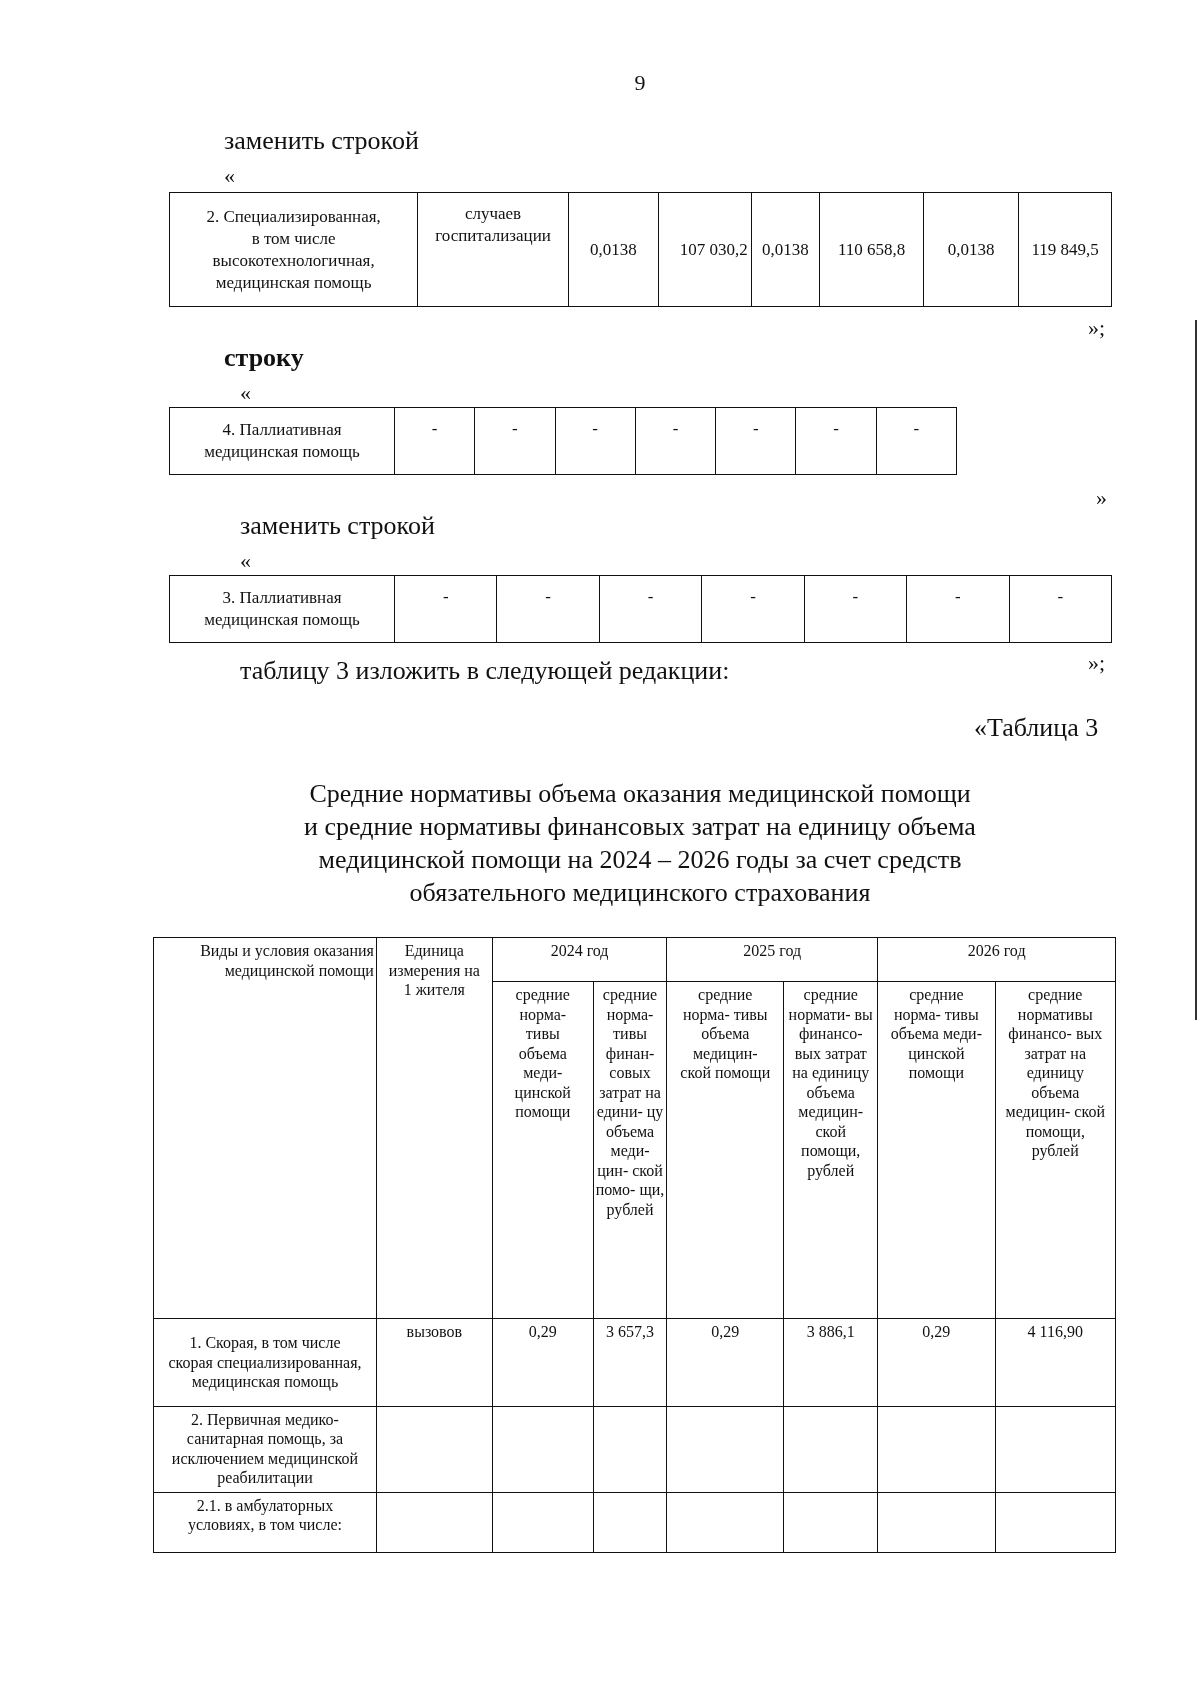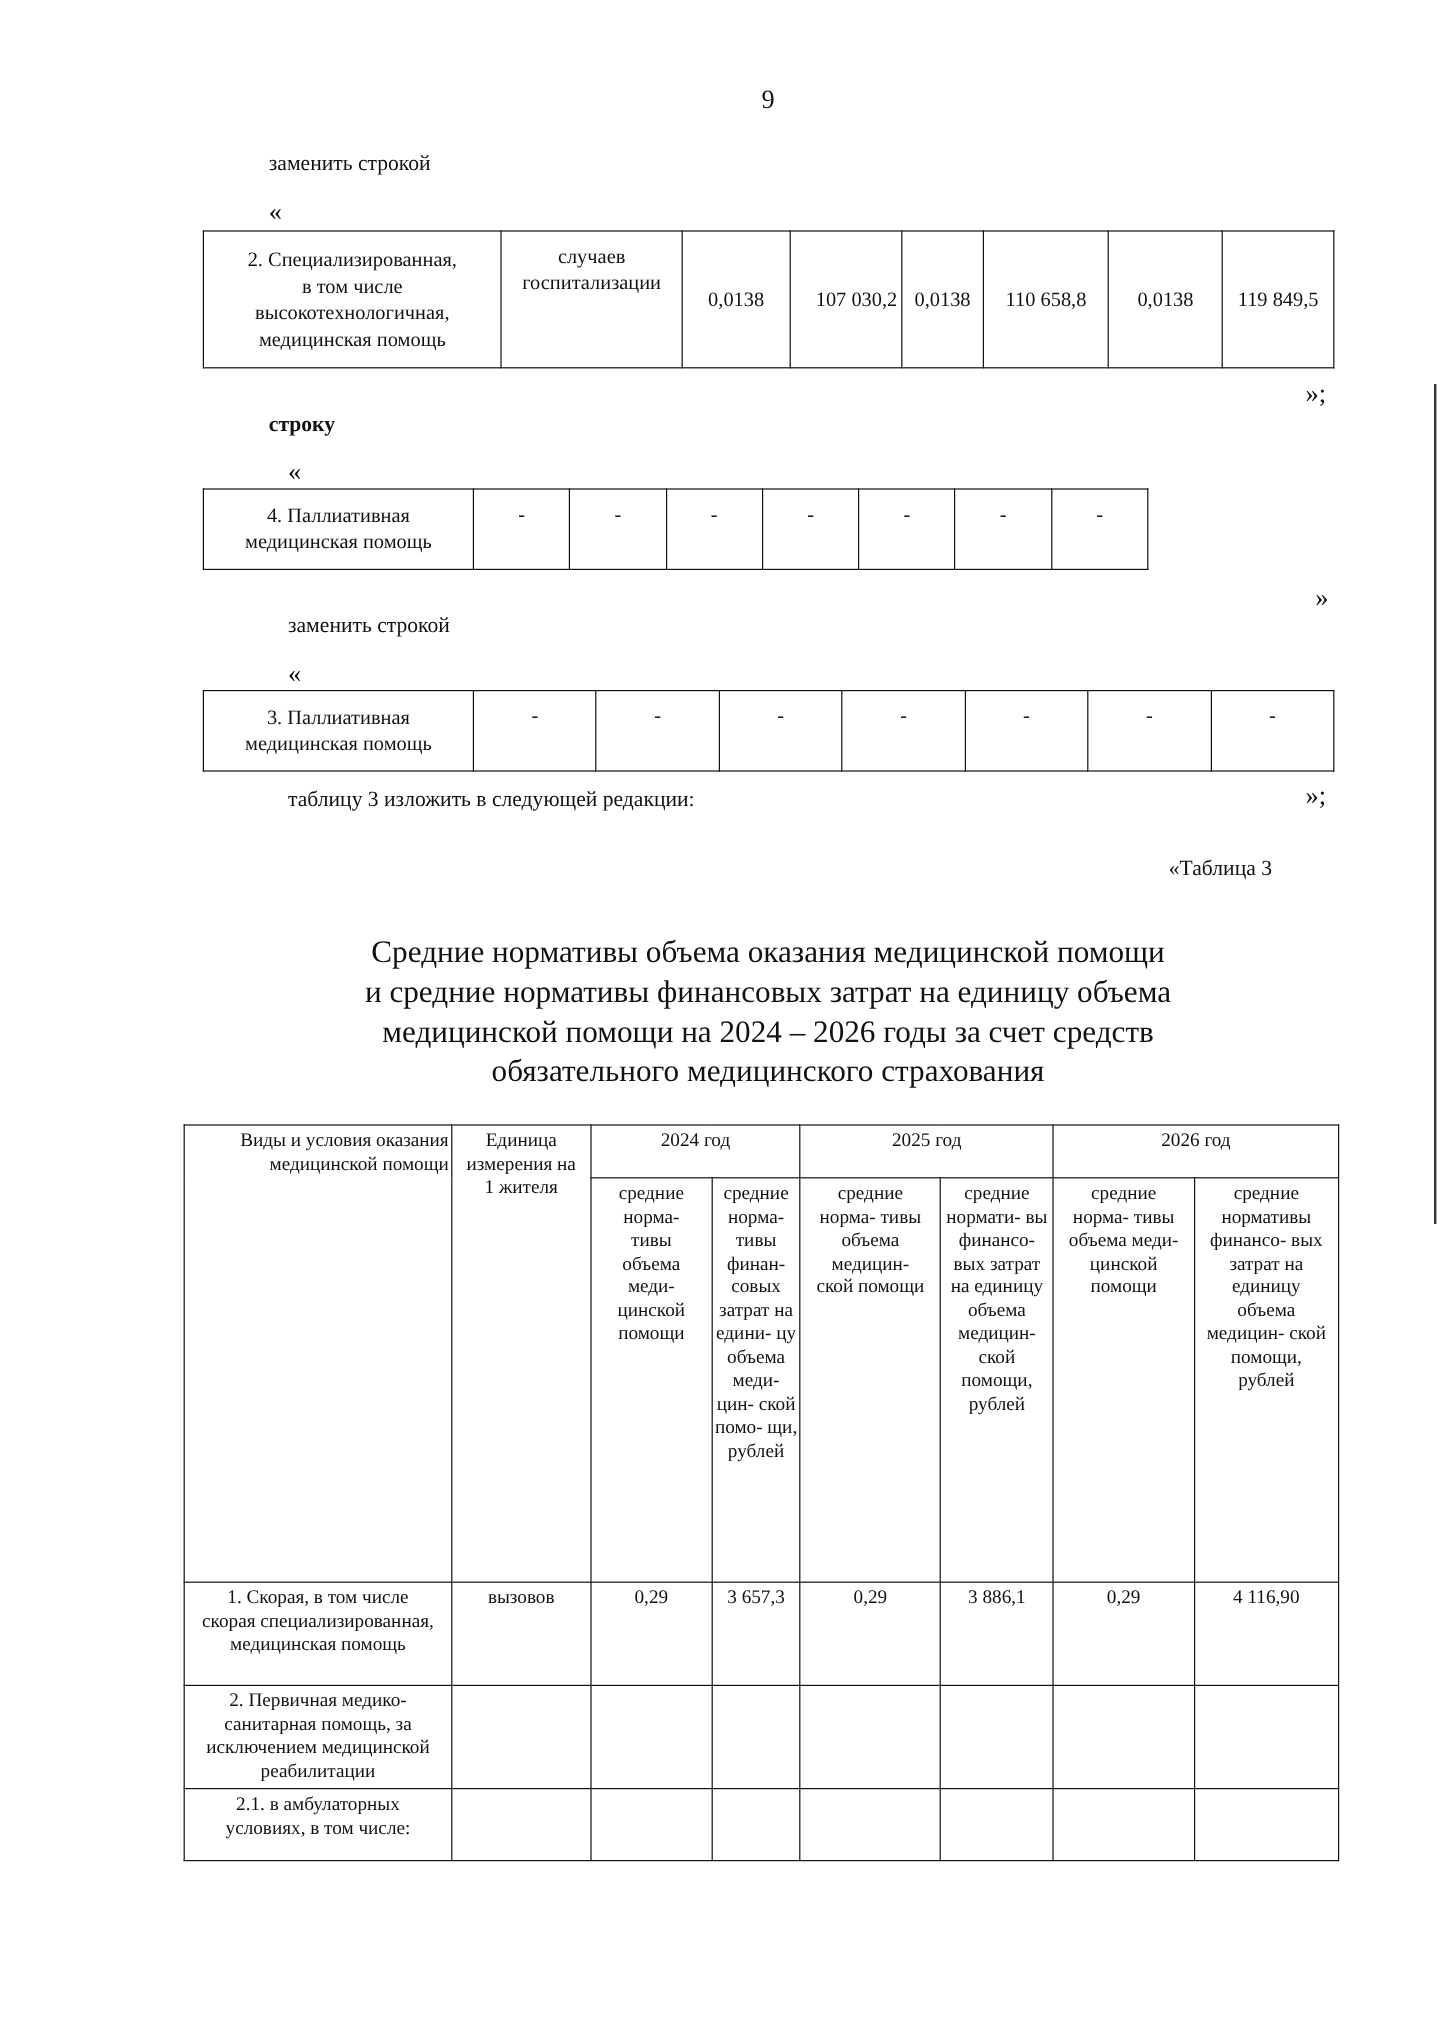--- a/index.html
+++ b/index.html
@@ -1,19 +1,19 @@
 <!DOCTYPE html>
 <html><head>
 <meta charset="utf-8">
 <style>
   html, body { margin:0; padding:0; background:#fff; }
   body { width:1200px; height:1695px; position:relative; font-family:"Liberation Serif", "DejaVu Serif", serif; color:#111; overflow:hidden; }
   .abs { position:absolute; }
   .page-num { left:0; width:1280px; top:70px; text-align:center; font-size:22px; }
-  .lead { font-size:18px; }
+  .lead { font-size:26px; }
   .quote { font-size:22px; }
   table { border-collapse:collapse; position:absolute; font-family:"Liberation Serif", serif; }
   td, th { border:1.5px solid #111; text-align:center; vertical-align:middle; font-weight:normal; padding:2px 3px; line-height:22px; font-size:17px; }
   .t1 { left:169px; top:192px; width:943px; height:115px; }
   .t2 { left:169px; top:407px; width:788px; height:68px; }
   .t3 { left:169px; top:575px; width:943px; height:68px; }
   .title { left:0; width:1280px; top:777px; text-align:center; font-size:26px; line-height:33px; }
   .t4 { left:153px; top:937px; width:963px; }
   .t4 td, .t4 th { font-size:16px; line-height:19.5px; vertical-align:top; padding:3px 2px; }
   .right-mark { position:absolute; left:1195px; top:320px; width:2px; height:700px; background:#333; }
@@ -114,21 +114,21 @@
       <th style="width:84px;padding:3px 12px;">средние норма- тивы объема меди- цинской помощи</th>
       <th style="width:80px;padding:3px 0;">средние норма- тивы финан- совых затрат на едини- цу объема меди- цин- ской помо- щи, рублей</th>
       <th style="width:103px;padding:3px 12px;">средние норма- тивы объема медицин- ской помощи</th>
       <th style="width:96px;padding:3px 3px;">средние нормати- вы финансо- вых затрат на единицу объема медицин- ской помощи, рублей</th>
       <th style="width:107px;padding:3px 12px;">средние норма- тивы объема меди- цинской помощи</th>
       <th style="width:115px;padding:3px 8px;">средние нормативы финансо- вых затрат на единицу объема медицин- ской помощи, рублей</th>
     </tr>
   </thead>
   <tbody>
     <tr style="height:86px;">
-      <td style="padding:3px 14px;">1. Скорая, в том числе скорая специализированная, медицинская помощь</td>
+      <td style="padding:14px 14px;">1. Скорая, в том числе скорая специализированная, медицинская помощь</td>
       <td>вызовов</td>
       <td>0,29</td>
       <td>3 657,3</td>
       <td>0,29</td>
       <td>3 886,1</td>
       <td>0,29</td>
       <td>4 116,90</td>
     </tr>
     <tr style="height:86px;">
       <td style="padding:3px 10px;">2. Первичная медико-санитарная помощь, за исключением медицинской реабилитации</td>

